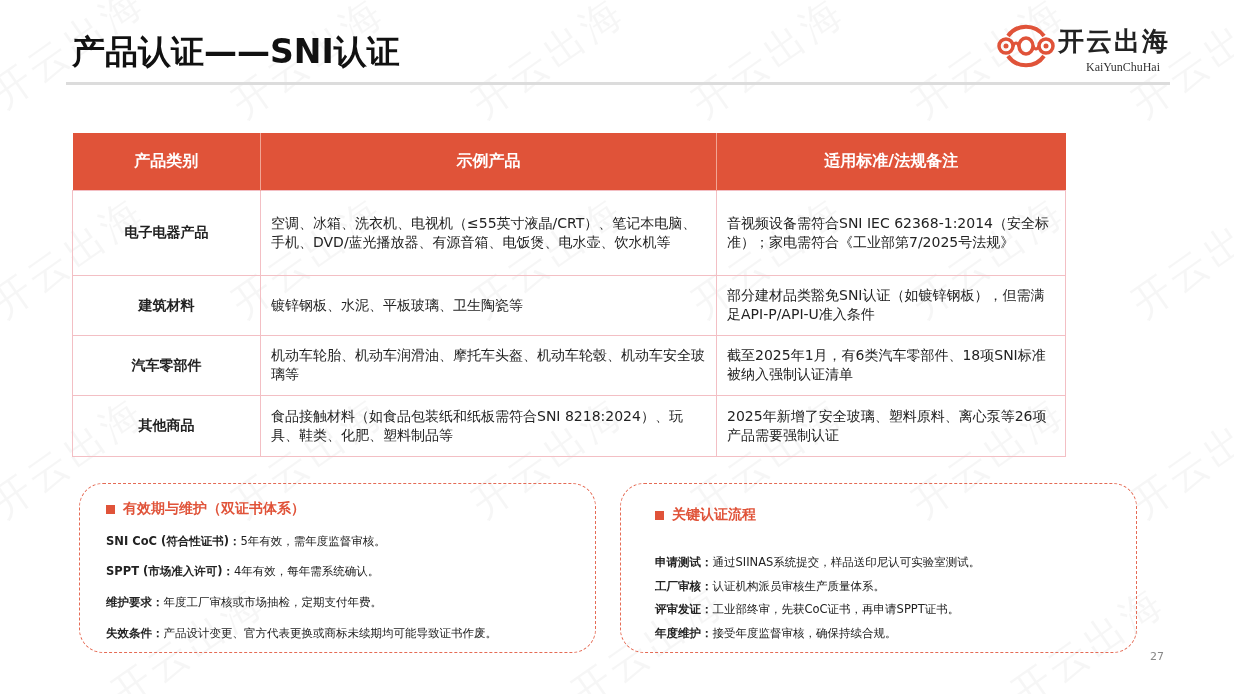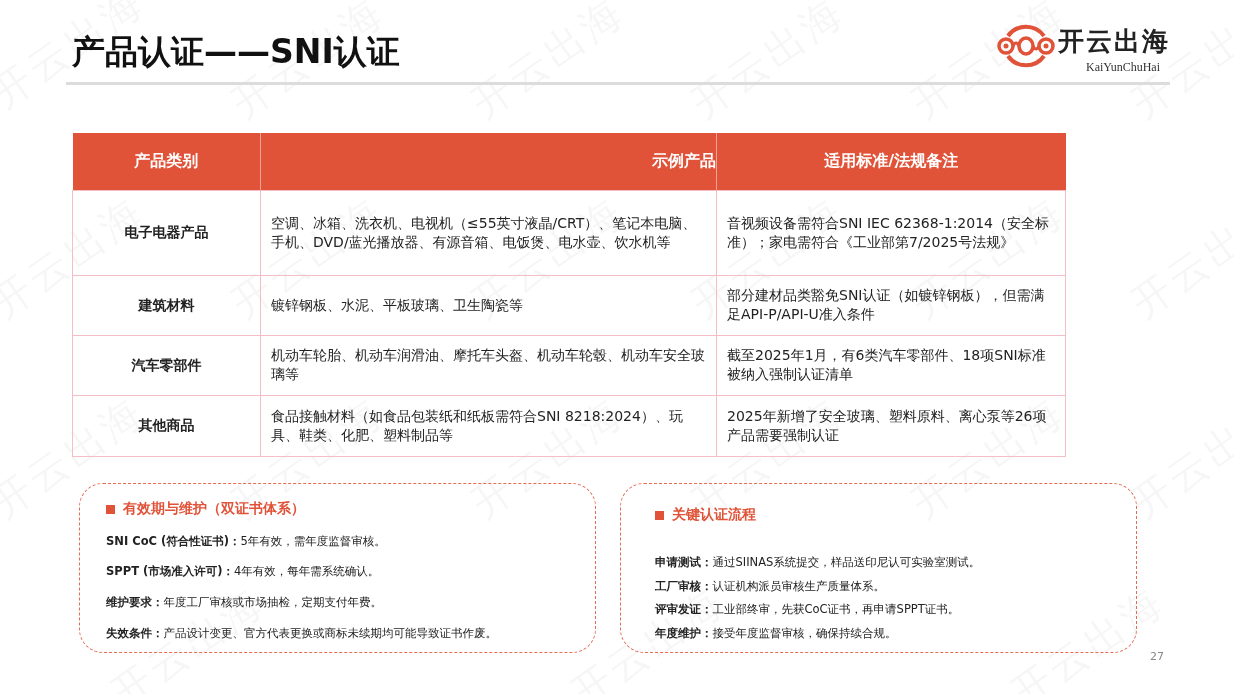--- a/index.html
+++ b/index.html
@@ -84,21 +84,21 @@
     <path d="M37 28 Q40 34 43 28" fill="none" stroke="#e05339" stroke-width="3"></path>
   </svg>
   <span class="logo-cn">开云出海</span>
   <span class="logo-en">KaiYunChuHai</span>
 </div>
 
 <table class="cert">
   <thead>
     <tr>
       <th style="width:188px;">产品类别</th>
-      <th style="width:456px;text-align:right;">示例产品</th>
+      <th style="width:456px;">示例产品</th>
       <th>适用标准/法规备注</th>
     </tr>
   </thead>
   <tbody>
     <tr class="r1">
       <td class="cat">电子电器产品</td>
       <td class="ex">空调、冰箱、洗衣机、电视机（≤55英寸液晶/CRT）、笔记本电脑、手机、DVD/蓝光播放器、有源音箱、电饭煲、电水壶、饮水机等</td>
       <td>音视频设备需符合SNI IEC 62368-1:2014（安全标准）；家电需符合《工业部第7/2025号法规》</td>
     </tr>
     <tr class="r2">

